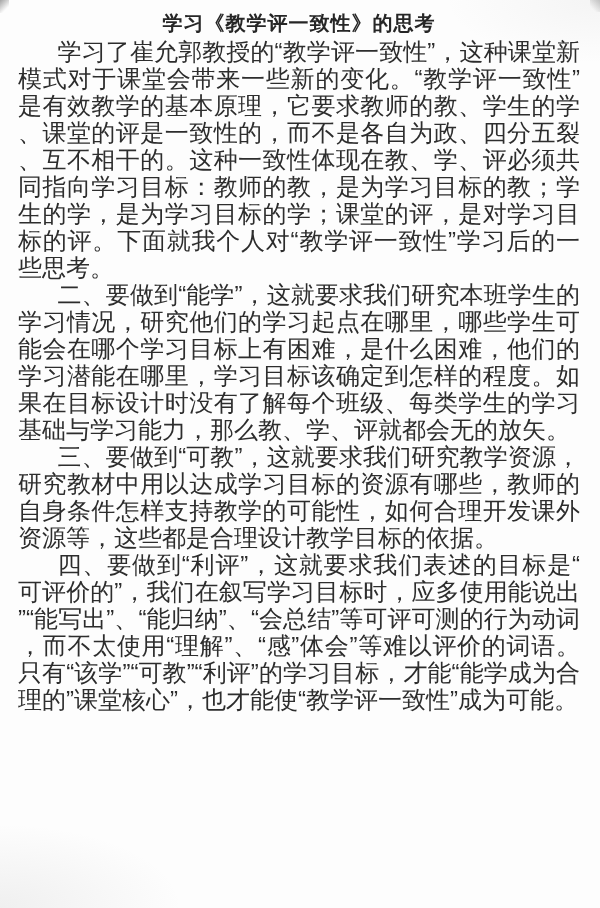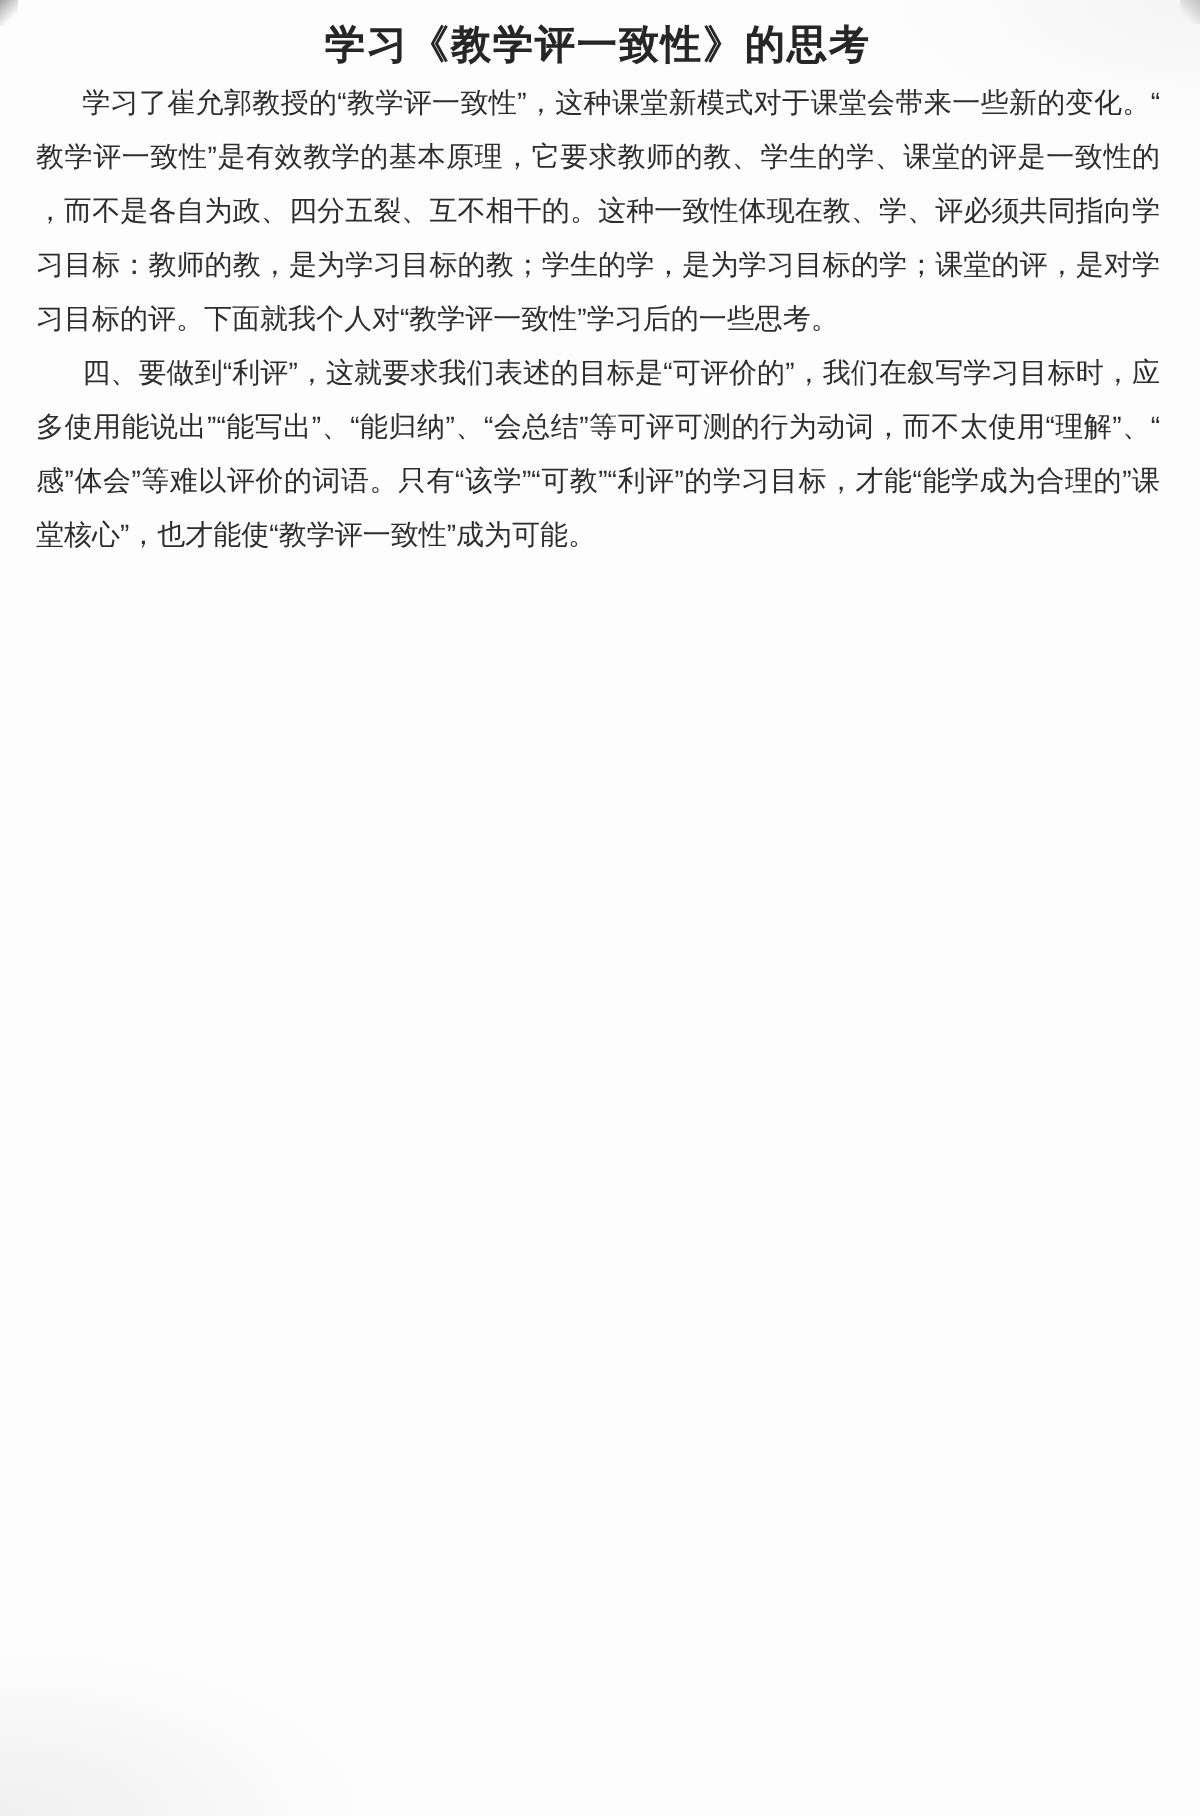--- a/index.html
+++ b/index.html
@@ -37,21 +37,21 @@
   }
   .author {
     margin: 6px 68px 4px 0;
     font-size: 18px;
     line-height: 24px;
     text-align: right;
     color: #2d2d2d;
   }
   .content p.para {
     margin: 0;
-    font-size: 14px;
+    font-size: 24px;
     line-height: 27px;
     text-align: justify;
     text-indent: 1.65em;
     word-break: break-all;
     line-break: anywhere;
     overflow-wrap: anywhere;
     color: #2d2d2d;
   }
   
   .artifact {
@@ -74,15 +74,17 @@
 
 <div class="page">
   <span class="artifact tl"></span>
   <span class="artifact tr"></span>
 
   <h1 class="title">学习《教学评一致性》的思考</h1>
 
 
   <div class="content">
     <p class="para">学习了崔允郭教授的“教学评一致性”，这种课堂新模式对于课堂会带来一些新的变化。“教学评一致性”是有效教学的基本原理，它要求教师的教、学生的学、课堂的评是一致性的，而不是各自为政、四分五裂、互不相干的。这种一致性体现在教、学、评必须共同指向学习目标：教师的教，是为学习目标的教；学生的学，是为学习目标的学；课堂的评，是对学习目标的评。下面就我个人对“教学评一致性”学习后的一些思考。</p>
+    <p class="para">二、要做到“能学”，这就要求我们研究本班学生的学习情况，研究他们的学习起点在哪里，哪些学生可能会在哪个学习目标上有困难，是什么困难，他们的学习潜能在哪里，学习目标该确定到怎样的程度。如果在目标设计时没有了解每个班级、每类学生的学习基础与学习能力，那么教、学、评就都会无的放矢。</p>
+    <p class="para">三、要做到“可教”，这就要求我们研究教学资源，研究教材中用以达成学习目标的资源有哪些，教师的自身条件怎样支持教学的可能性，如何合理开发课外资源等，这些都是合理设计教学目标的依据。</p>
     <p class="para">四、要做到“利评”，这就要求我们表述的目标是“可评价的”，我们在叙写学习目标时，应多使用能说出”“能写出”、“能归纳”、“会总结”等可评可测的行为动词，而不太使用“理解”、“感”体会”等难以评价的词语。只有“该学”“可教”“利评”的学习目标，才能“能学成为合理的”课堂核心”，也才能使“教学评一致性”成为可能。</p>
   </div>
 </div>
 
 </body></html>

